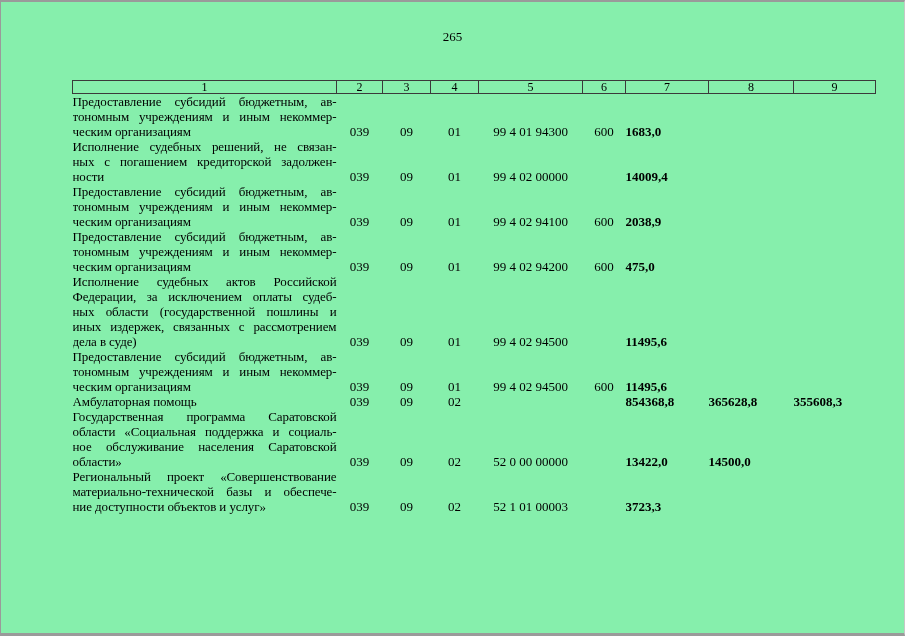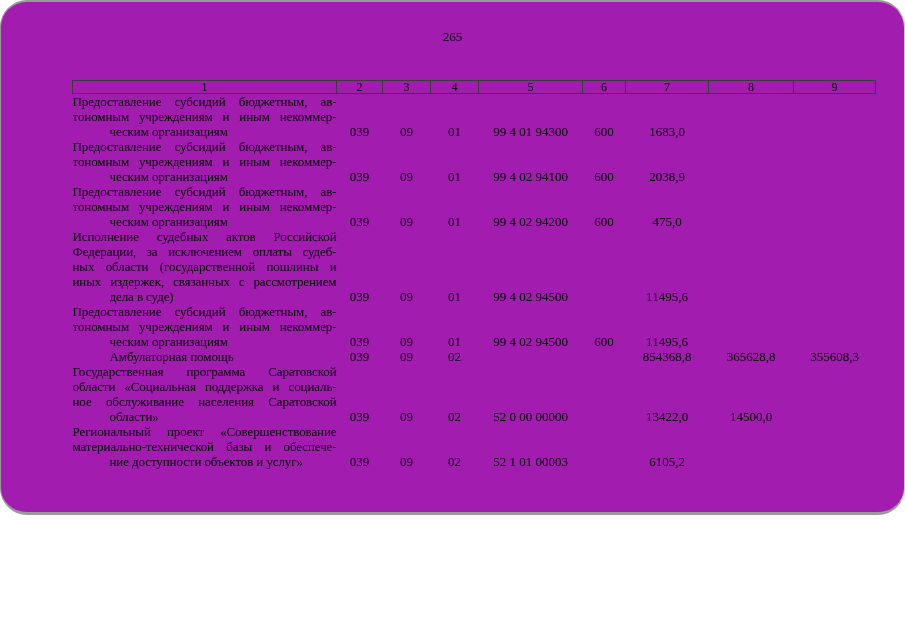--- a/index.html
+++ b/index.html
@@ -5,29 +5,28 @@
   html, body {
     margin: 0;
     padding: 0;
     background: #ffffff;
     font-family: "Liberation Serif", "DejaVu Serif", serif;
     color: #000000;
   }
   .frame {
     position: relative;
     width: 905px;
-    height: 515px;
+    height: 636px;
     box-sizing: border-box;
-    background: #a21caf;
+    background: #86efac;
     border-top: 2px solid #9a9a9a;
     border-left: 1px solid #9a9a9a;
     border-right: 1px solid #c7c7c7;
     border-bottom: 3px solid #9a9a9a;
     overflow: hidden;
-    border-radius: 27px;
   }
   .page-number {
     position: absolute;
     top: 27px;
     left: 0;
     width: 100%;
     text-align: center;
     font-size: 13px;
     line-height: 15px;
   }
@@ -63,24 +62,23 @@
     height: 15px;
     overflow: hidden;
     text-align: justify;
     text-align-last: justify;
     letter-spacing: -0.1px;
     white-space: normal;
   }
   td.name-cell .line.last {
     text-align: left;
     text-align-last: left;
-    margin-left: 37px;
   }
   td.c2, td.c3, td.c4, td.c5, td.c6 { text-align: center; }
-  td.c7, td.c8, td.c9 { text-align: center; padding-right: 3px; }
+  td.c7, td.c8, td.c9 { text-align: left; padding-right: 3px; font-weight: bold; }
 </style>
 </head>
 <body>
 
 <div class="frame">
   <div class="page-number">265</div>
 
   <table class="budget-table">
     <colgroup>
       <col style="width:264px">
@@ -117,20 +115,35 @@
           <td class="c3">09</td>
           <td class="c4">01</td>
           <td class="c5">99 4 01 94300</td>
           <td class="c6">600</td>
           <td class="c7">1683,0</td>
           <td class="c8"></td>
           <td class="c9"></td>
         </tr>
         <tr>
           <td class="name-cell">
+            <div class="line">Исполнение судебных решений, не связан-</div>
+            <div class="line">ных с погашением кредиторской задолжен-</div>
+            <div class="line last">ности</div>
+          </td>
+          <td class="c2">039</td>
+          <td class="c3">09</td>
+          <td class="c4">01</td>
+          <td class="c5">99 4 02 00000</td>
+          <td class="c6"></td>
+          <td class="c7">14009,4</td>
+          <td class="c8"></td>
+          <td class="c9"></td>
+        </tr>
+        <tr>
+          <td class="name-cell">
             <div class="line">Предоставление субсидий бюджетным, ав-</div>
             <div class="line">тономным учреждениям и иным некоммер-</div>
             <div class="line last">ческим организациям</div>
           </td>
           <td class="c2">039</td>
           <td class="c3">09</td>
           <td class="c4">01</td>
           <td class="c5">99 4 02 94100</td>
           <td class="c6">600</td>
           <td class="c7">2038,9</td>
@@ -217,19 +230,19 @@
           <td class="name-cell">
             <div class="line">Региональный проект «Совершенствование</div>
             <div class="line">материально-технической базы и обеспече-</div>
             <div class="line last">ние доступности объектов и услуг»</div>
           </td>
           <td class="c2">039</td>
           <td class="c3">09</td>
           <td class="c4">02</td>
           <td class="c5">52 1 01 00003</td>
           <td class="c6"></td>
-          <td class="c7">6105,2</td>
+          <td class="c7">3723,3</td>
           <td class="c8"></td>
           <td class="c9"></td>
         </tr>
       </tbody>
   </table>
 </div>
 
 </body></html>

